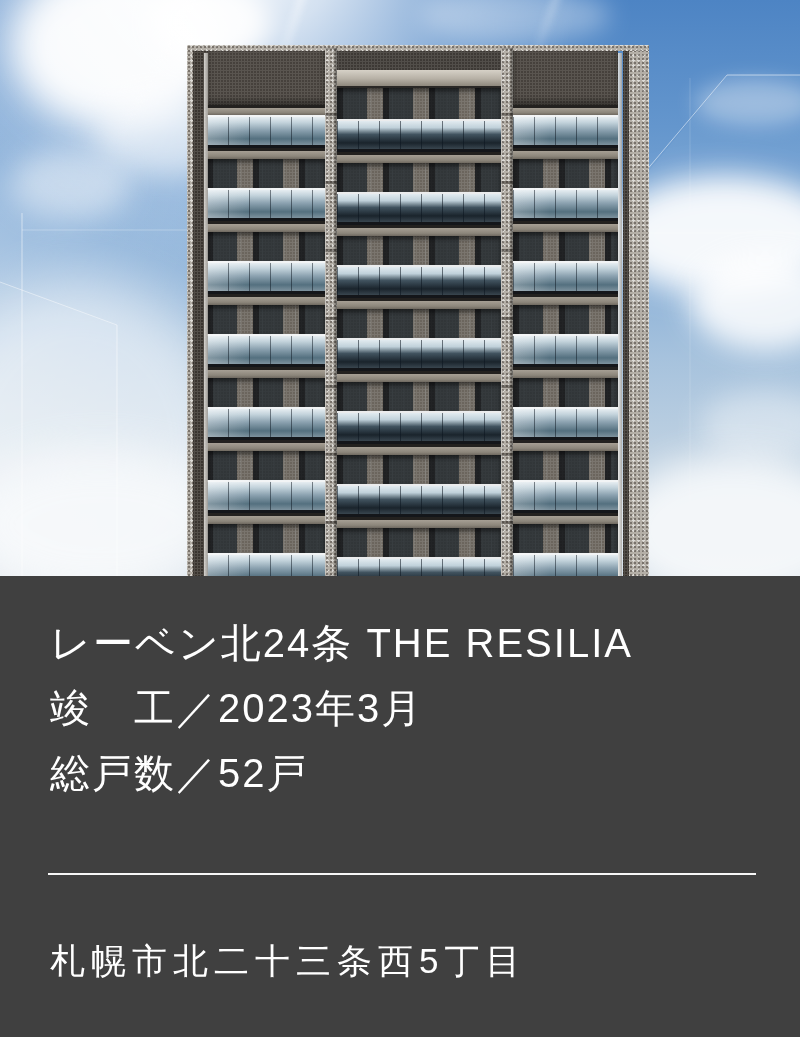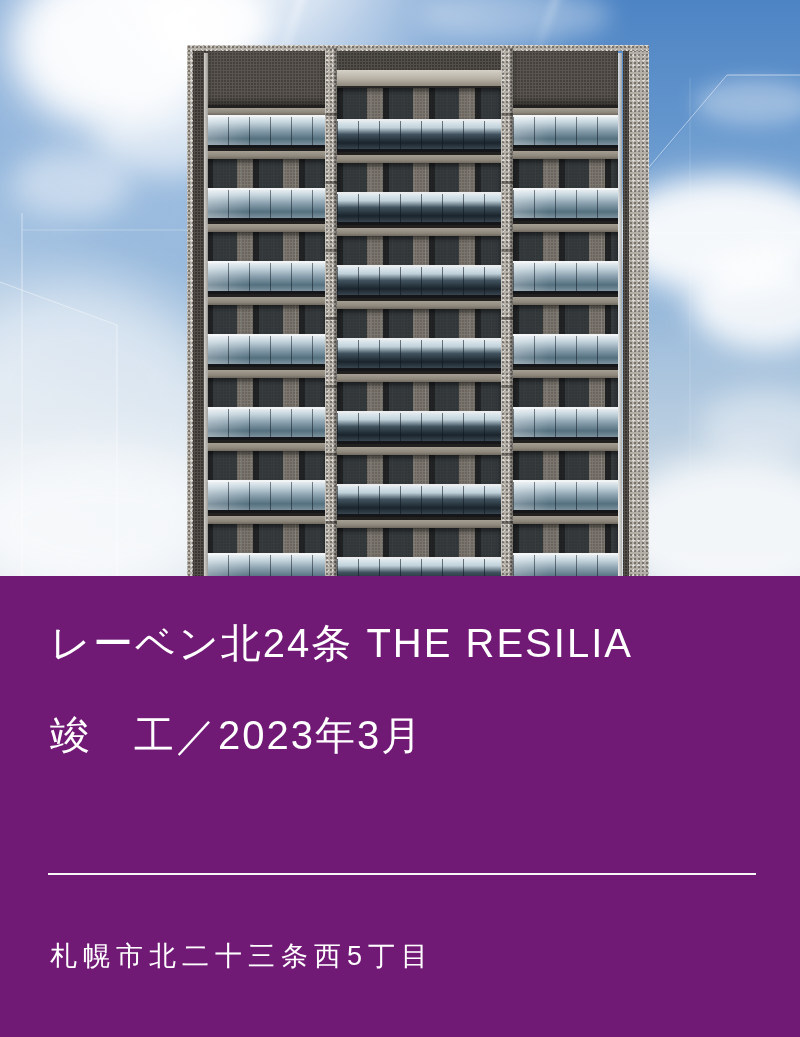--- a/index.html
+++ b/index.html
@@ -98,25 +98,25 @@
   }
   .m-glass.center{
     background-image:
       repeating-linear-gradient(90deg, rgba(10,20,30,.55) 0 1px, rgba(0,0,0,0) 1px 21px),
       linear-gradient(180deg,#e2ebf0 0%,#c0d1da 24%,#41535f 48%,#1a242c 78%,#39464f 100%);
   }
   
   .info-panel{position:absolute;left:0;top:576px;width:800px;height:461px;}
   .info-panel .line{position:absolute;left:50px;color:#fff;white-space:nowrap;}
   .t-title{top:40px;font-size:40px;letter-spacing:2px;font-weight:400;}
-  .t-completion{top:105px;font-size:40px;letter-spacing:2px;font-weight:400;margin-top:27px;}
+  .t-completion{top:105px;font-size:40px;letter-spacing:2px;font-weight:400;}
   .t-units{top:170px;font-size:40px;letter-spacing:2px;font-weight:400;}
   .divider{position:absolute;left:48px;top:297px;width:708px;height:2px;background:rgba(255,255,255,.96);}
   .t-label{top:316px;font-size:33px;letter-spacing:2px;}
-  .t-address{top:362px;font-size:27px;letter-spacing:6px;}
+  .t-address{top:362px;font-size:35px;letter-spacing:6px;}
 </style>
 </head>
 <body>
 
 <div class="stage">
 
   <div class="hero">
     <div class="sky"></div>
 
     <div class="cloud" style="left:10px;top:-40px;width:220px;height:170px;opacity:.95;filter:blur(18px);"></div>
@@ -228,20 +228,21 @@
           <div class="m-slab"></div>
           <div class="m-recess"></div>
           <div class="m-glass"></div>
           <div class="m-slab"></div>
           <div class="m-recess"></div>
           <div class="m-glass"></div>
         </div>
     </div>
   </div>
 
-  <div class="info-panel" style="background: #701a75;">
+  <div class="info-panel" style="background: #404040;">
     <div class="line t-title">レーベン北24条 THE RESILIA</div>
     <div class="line t-completion">竣　工／2023年3月</div>
+    <div class="line t-units">総戸数／52戸</div>
     <div class="divider"></div>
     <div class="line t-address">札幌市北二十三条西5丁目</div>
   </div>
 
 </div>
 
 </body></html>

